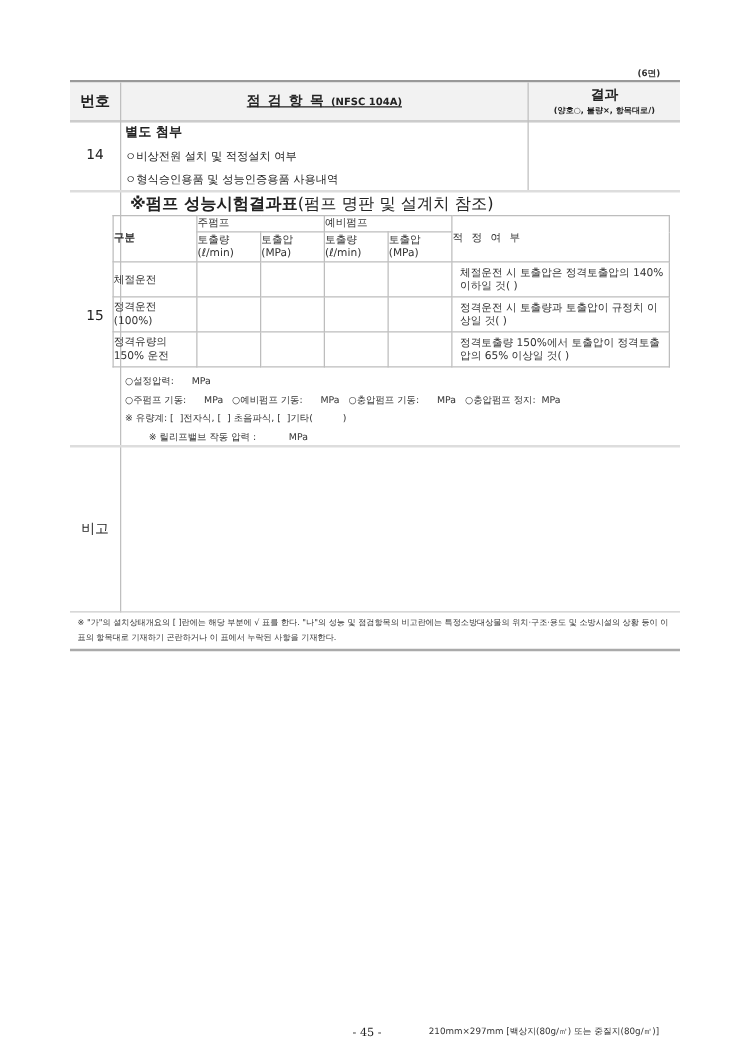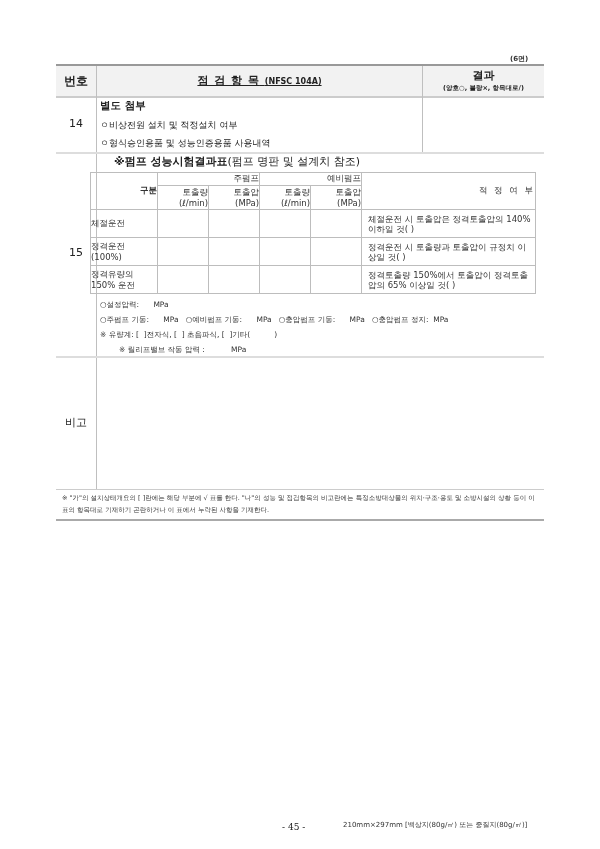--- a/index.html
+++ b/index.html
@@ -15,25 +15,25 @@
   .h-item .sub { font-size: 8px; letter-spacing: 0; }
   .h-res { left: 423px; top: 68px; width: 121px; text-align: center; }
   .h-res .t { font-size: 11px; font-weight: bold; display: block; }
   .h-res .s { font-size: 6.5px; font-weight: bold; display: block; margin-top: 1px; }
   .r14-no { left: 56px; top: 96px; width: 40px; height: 56px; line-height: 56px; text-align: center; font-size: 11px; }
   .r14-title { left: 100px; top: 99px; font-size: 10.5px; font-weight: bold; }
   .r14-l1 { left: 100px; top: 119px; font-size: 9px; }
   .r14-l2 { left: 100px; top: 137px; font-size: 9px; }
   .hline { height: 1px; background: #cfcfcf; }
   .r15-no { left: 56px; top: 152px; width: 40px; height: 202px; line-height: 202px; text-align: center; font-size: 11px; }
-  .r15-title { left: 114px; top: 154px; font-size: 11px; }
+  .r15-title { left: 104px; top: 154px; font-size: 13px; }
   .r15-title b { font-weight: bold; }
   table.pump { position: absolute; left: 90px; top: 172px; width: 446px; border-collapse: collapse; font-size: 8.5px; }
   table.pump td { border: 1px solid #bdbdbd; padding: 0; color: #333; }
-  table.pump .c { text-align: right; }
+  table.pump .c { text-align: left; }
   table.pump .lbl { }
   table.pump .crit { padding-left: 6px; padding-right: 4px; line-height: 10px; }
   .note { font-size: 7.5px; color: #333; }
   .bigo { left: 56px; top: 355px; width: 40px; height: 135px; line-height: 135px; text-align: center; font-size: 11px; }
   .foot { left: 62px; top: 492px; width: 480px; font-size: 6.5px; line-height: 12px; color: #333; }
   .bottomline { left: 56px; top: 519px; width: 488px; height: 2px; background: #aaa; }
   .pagenum { left: 282px; top: 822px; font-size: 9px; font-family: "DejaVu Serif", serif; }
   .paper { left: 343px; top: 820px; font-size: 7px; color: #333; }
 </style>
 </head>

